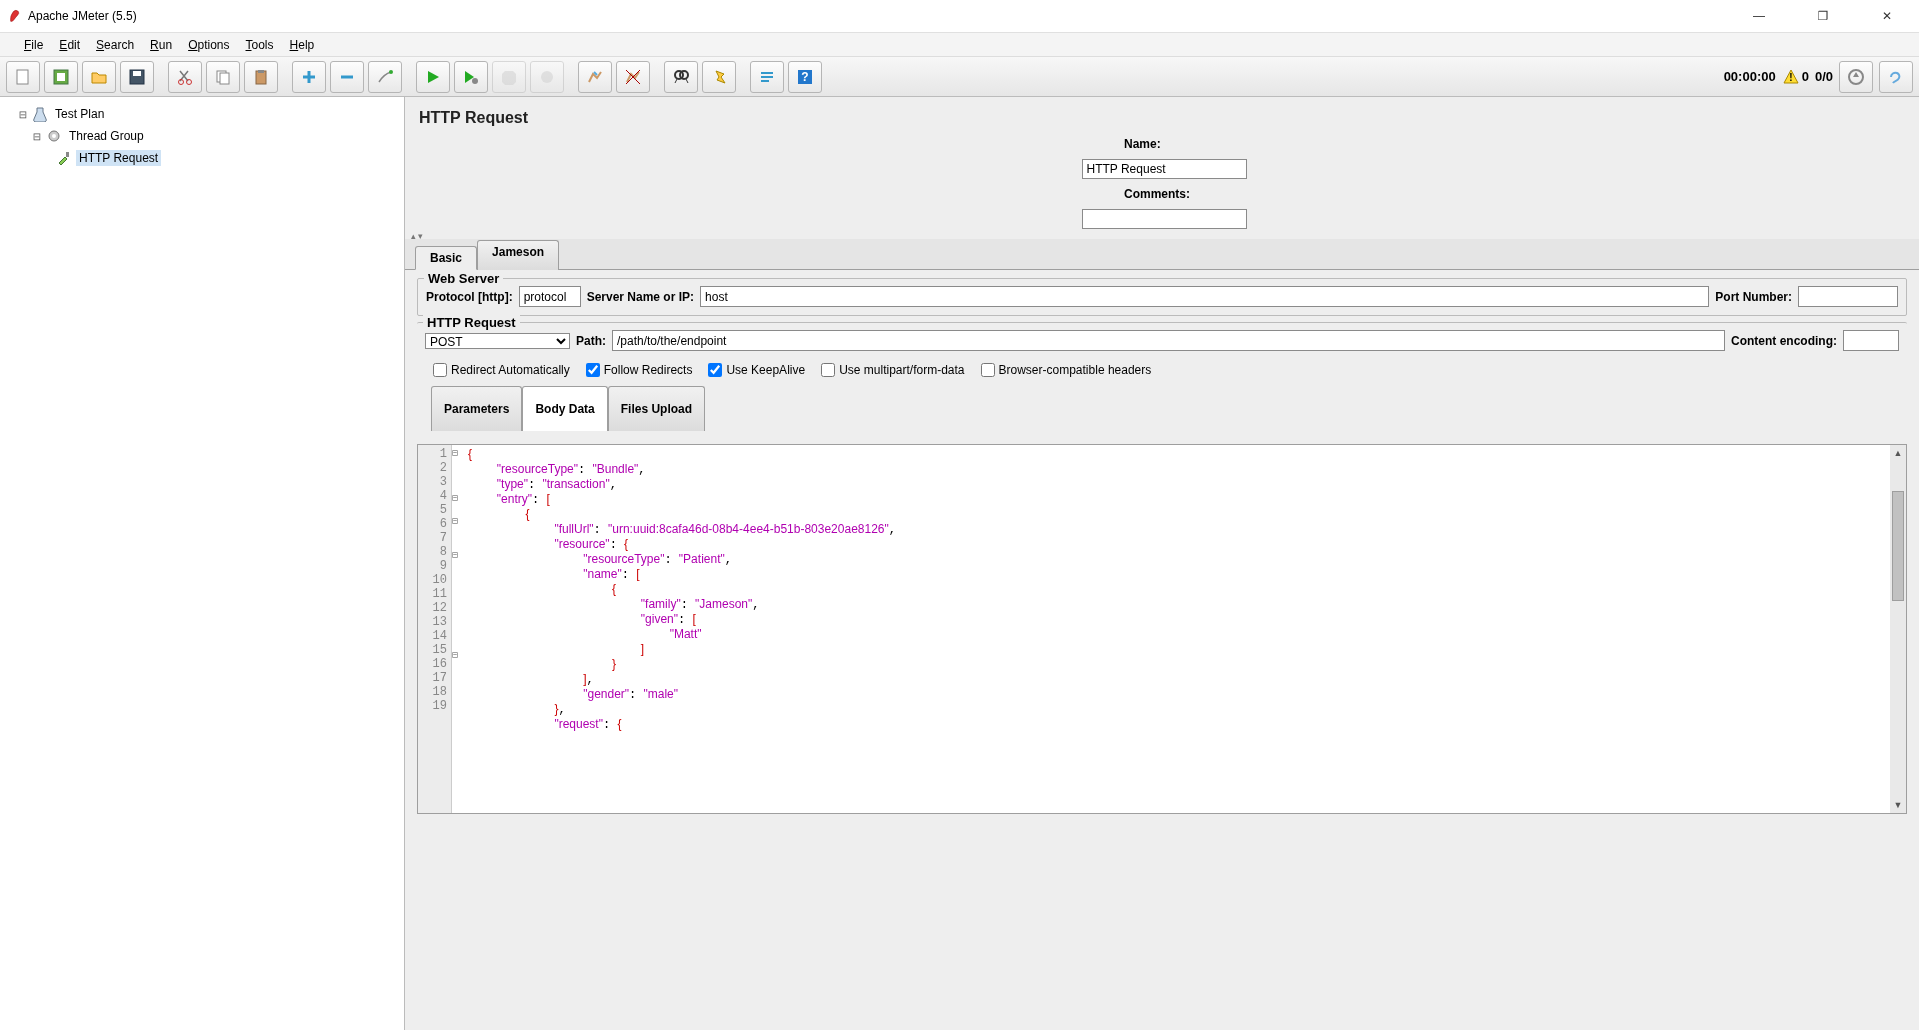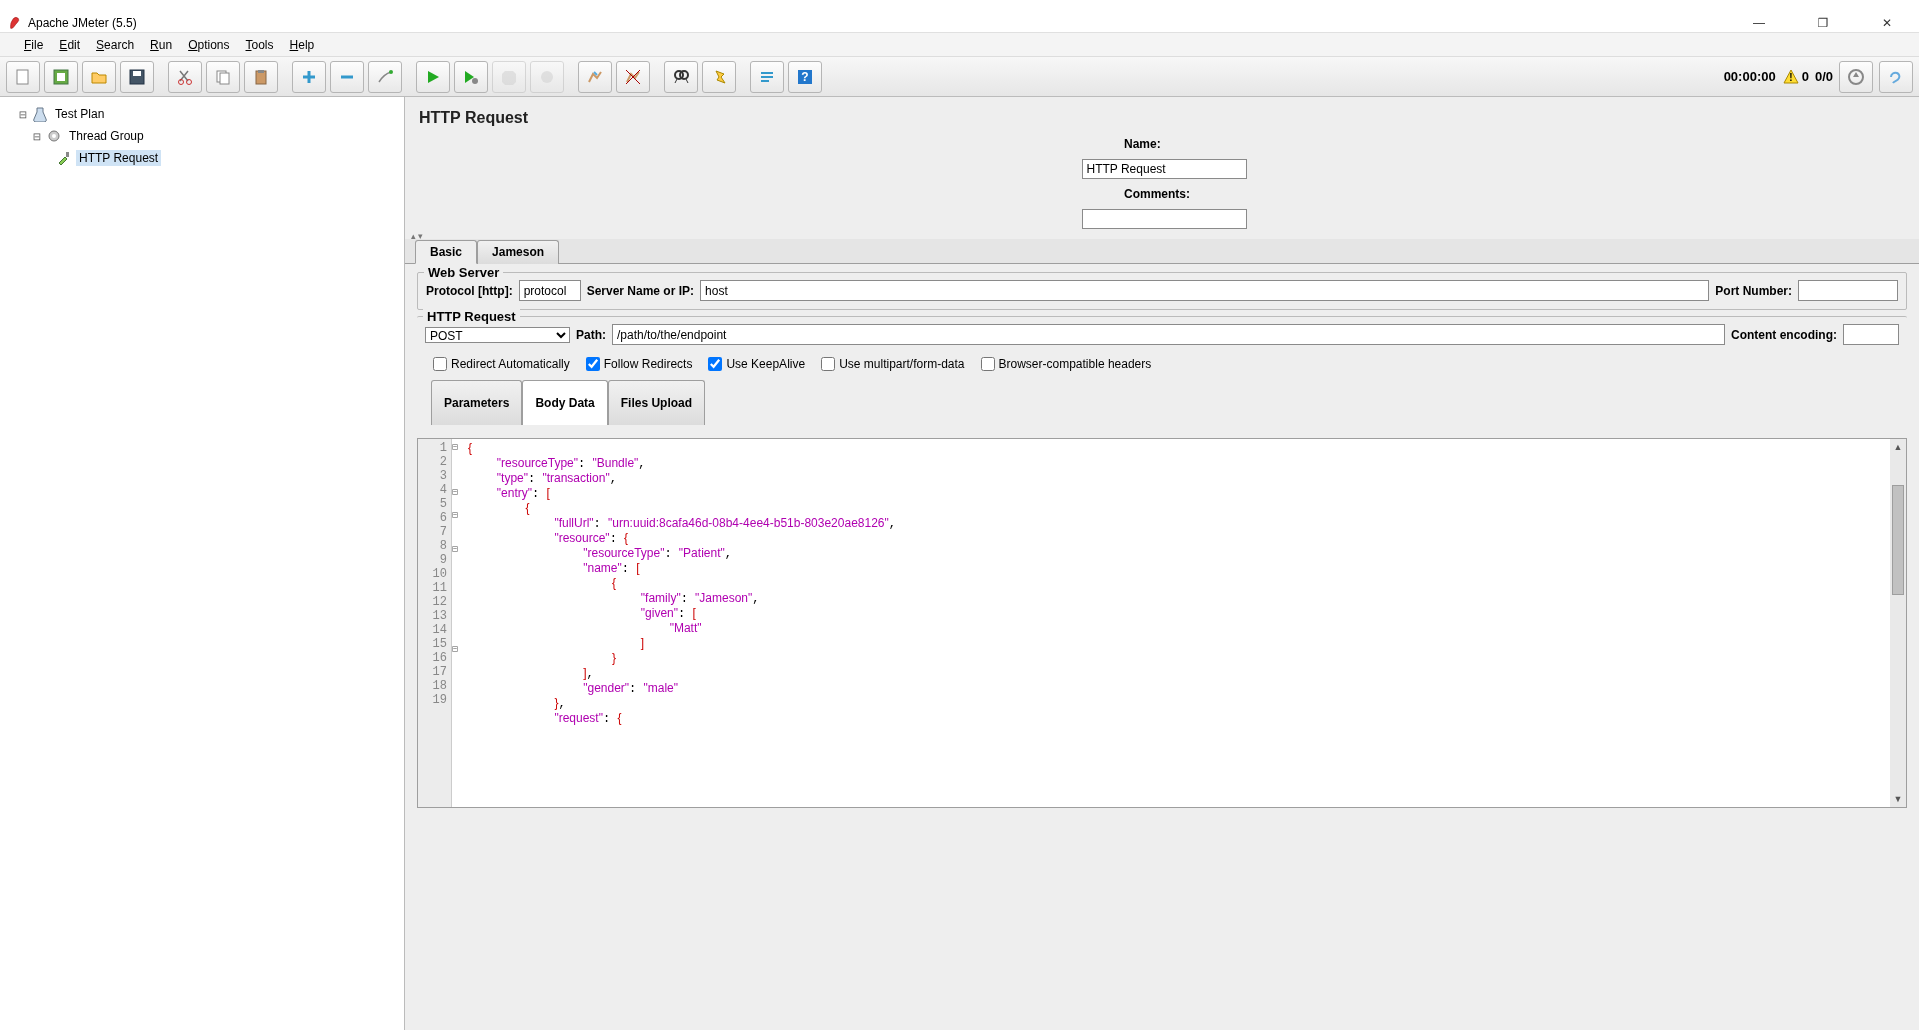--- a/index.html
+++ b/index.html
@@ -1,19 +1,19 @@
 <!DOCTYPE html>
 <html><head>
 <meta charset="utf-8">
 <style>
 * { box-sizing: border-box; margin: 0; padding: 0; font-family: Arial, Tahoma, sans-serif; }
 html, body { height: 100%; width: 100%; overflow: hidden; background: #fff; font-size: 12px; }
 
 
-.titlebar { height: 26px; display: flex; padding: 16px 8px; background: #fff; border-bottom: 1px solid #e0e0e0; }
+.titlebar { height: 26px; display: flex; align-items: center; padding: 16px 8px; background: #fff; border-bottom: 1px solid #e0e0e0; }
 .titlebar .app-icon { width: 14px; height: 14px; margin-right: 6px; }
 .titlebar .winctrls { margin-left: auto; display: flex; gap: 28px; padding-right: 6px; }
 .titlebar .winctrls span { width: 36px; text-align: center; color: #333; cursor: pointer; }
 
 
 .menubar { height: 24px; display: flex; align-items: center; padding: 0 16px; background: #f4f4f4; border-bottom: 1px solid #ddd; }
 .menubar .mi { padding: 3px 8px; cursor: pointer; }
 .menubar .mi u { text-decoration: underline; }
 
 
@@ -45,21 +45,21 @@
 
 .panel-title { font: bold 16px Arial; padding: 12px 10px 6px 14px; color: #222; }
 .form-row { display: flex; align-items: center; padding: 4px 10px 4px 14px; gap: 8px; flex-direction: column; }
 .form-row label { font-weight: bold; min-width: 80px; }
 .form-row input[type=text] { flex: 1; height: 22px; border: 1px solid #8a8a8a; padding: 2px 4px; font: 12px Arial; background: #fff; }
 .splitter-h { height: 6px; display:flex; align-items:center; padding-left:6px; color:#777; font-size:9px; }
 
 
 .tabs { display: flex; padding-left: 10px; border-bottom: 1px solid #9e9e9e; background: #e5e5e5; }
 .tab { padding: 4px 14px; border: 1px solid #9e9e9e; border-bottom: none; background: linear-gradient(#f1f1f1,#dcdcdc); margin-right: 0; border-top-left-radius: 3px; border-top-right-radius: 3px; cursor: pointer; font-weight: bold; position: relative; top: 1px; }
-.tab.active { background: #eeeeee; z-index: 1; border-bottom: 1px solid #eeeeee; }
+.tab.active { background: #eeeeee; z-index: 1; border-bottom: 1px solid #eeeeee; margin-top: 6px; }
 
 .sub-panel { padding: 8px 12px; }
 .fieldset { border: 1px solid #bbb; border-radius: 2px; margin-bottom: 6px; }
 .fieldset .legend { font-weight: bold; font-size: 13px; padding: 0 4px; position: relative; top: -8px; left: 6px; background: #eeeeee; display: inline-block; }
 .fs-body { padding: 0 8px 8px 8px; margin-top: -8px; display: flex; align-items: center; gap: 6px; flex-wrap: wrap; }
 .fs-body label { font-weight: bold; }
 .fs-body input[type=text] { height: 21px; border: 1px solid #8a8a8a; padding: 1px 4px; font: 12px Arial; }
 .fs-body select { height: 16px; border: 1px solid #8a8a8a; font: 12px Arial; background: #fff; }
 
 .chk-row { display: flex; align-items: center; gap: 16px; padding: 4px 8px 8px 16px; }

